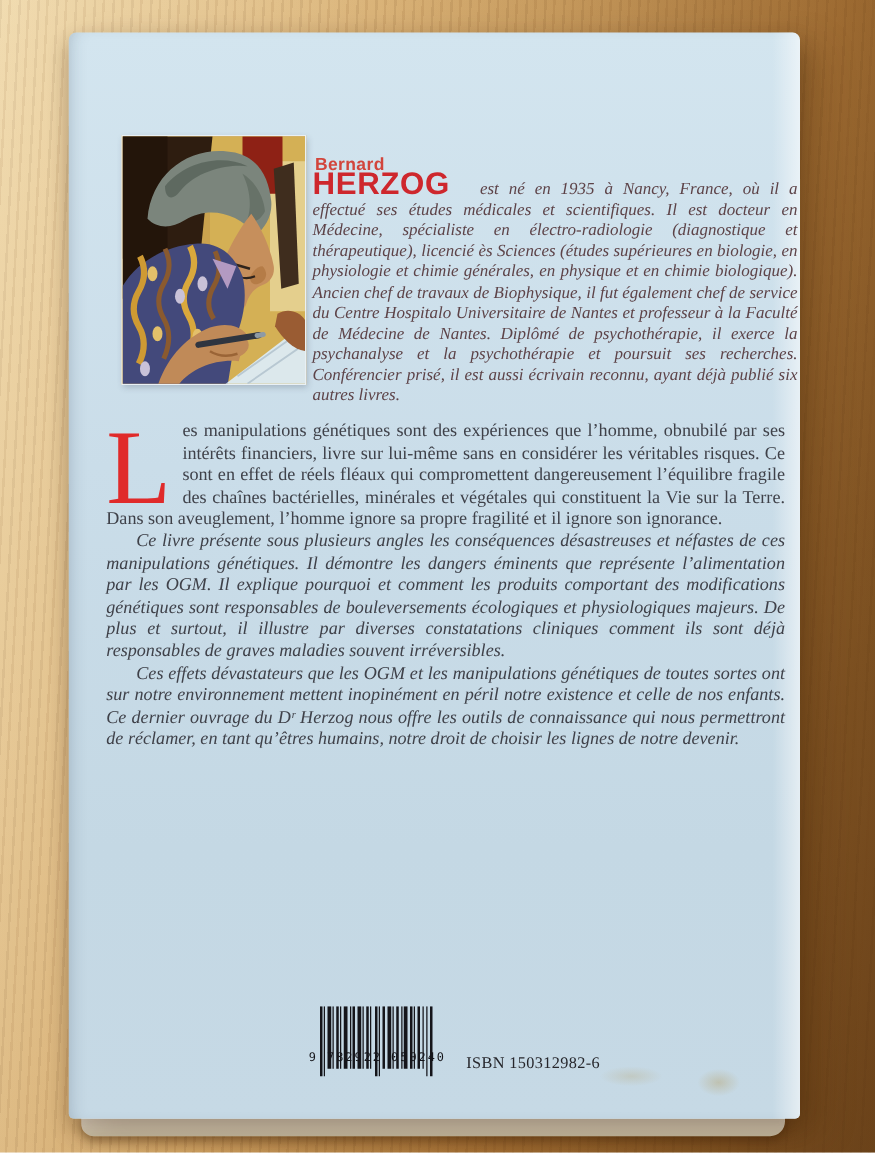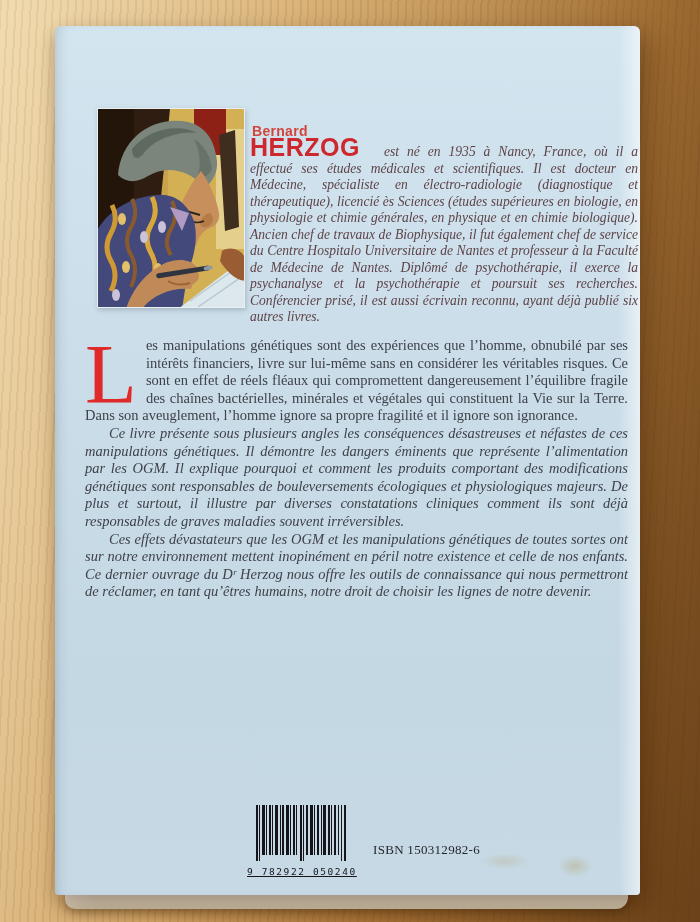--- a/index.html
+++ b/index.html
@@ -56,22 +56,22 @@
 
   
   .band { position:absolute; left:0; top:617px; width:585px; height:148px;
     background:linear-gradient(180deg,#ee2621 0%, #e41b1f 50%, #dc1419 100%); }
   .band-line { font:700 27px/36.5px "Liberation Sans", sans-serif; color:#ffffff;
     letter-spacing:.4px; padding-left:40px; transform:scaleX(.98); transform-origin:left; }
   .band-inner { padding-top:22px; }
 
   
   .barcode-wrap { position:absolute; left:201px; top:779px; width:112px; height:72px; }
-  .barcode-digits { position:absolute; left:-9px; top:61px; width:130px;
-    font:9.5px/12px "DejaVu Sans Mono", monospace; letter-spacing:1.6px; color:#15151a;text-decoration:underline; }
+  .barcode-digits { position:absolute; left:-9px; top:36px; width:130px;
+    font:9.5px/12px "DejaVu Sans Mono", monospace; letter-spacing:1.6px; color:#15151a; }
   .isbn { position:absolute; left:318px; top:816px;
     font:13px/16px "Liberation Serif", serif; color:#26262b; letter-spacing:.3px; }
 </style>
 </head>
 <body>
 
 <div class="scene">
   <div class="wood-shade"></div>
 
   <div class="book">

